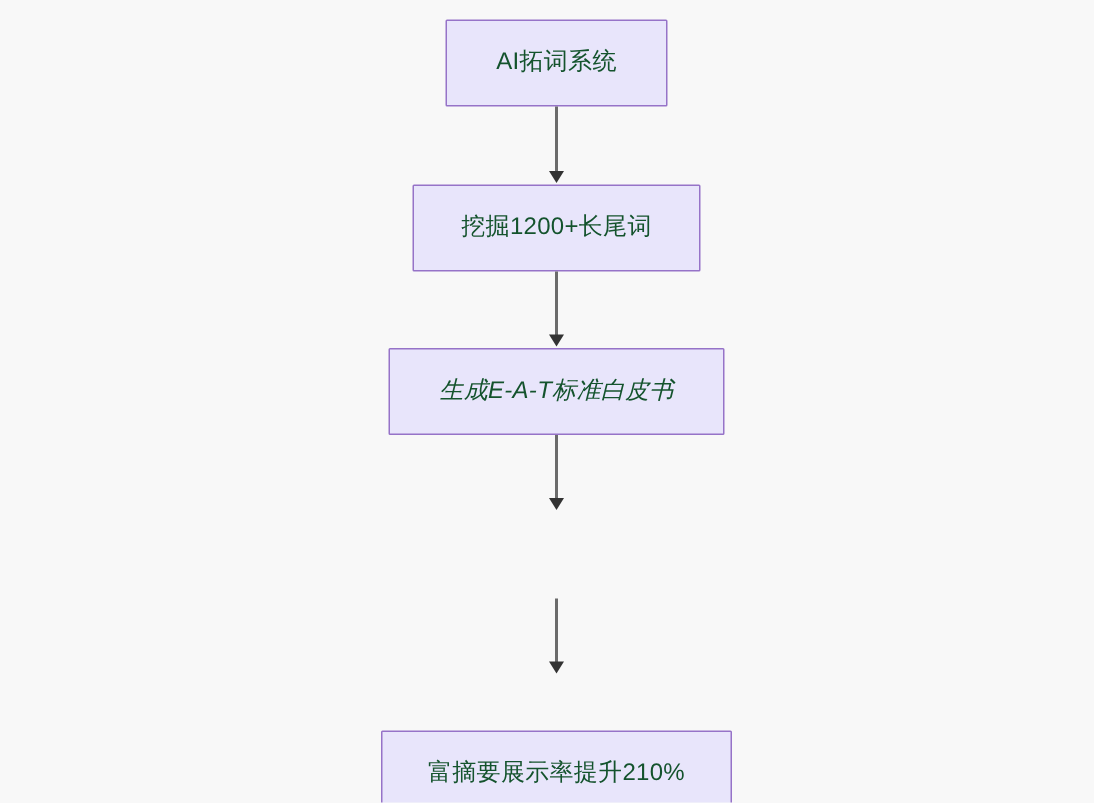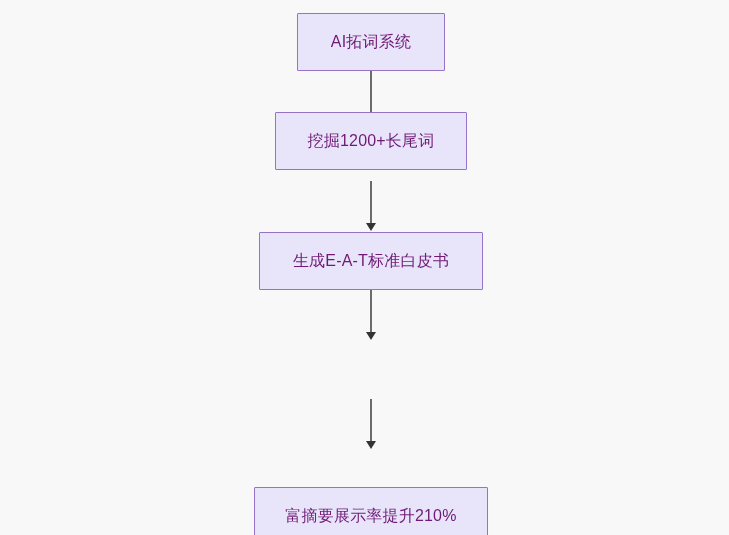--- a/index.html
+++ b/index.html
@@ -25,43 +25,43 @@
     background: #e8e5fb;
     border: 1.6px solid #9673c8;
     border-radius: 1px;
     display: flex;
     align-items: center;
     justify-content: center;
   }
   .node-label {
     font-size: 16px;
     line-height: 1.2;
-    color: #701a75;
+    color: #14532d;
     letter-spacing: 0.2px;
     white-space: nowrap;
     text-align: center;
   }
   .edge {
     position: absolute;
     width: 1.6px;
     background: #6b6b6b;
   }
   .arrowhead {
     position: absolute;
     width: 0;
     height: 0;
     border-left: 5px solid transparent;
     border-right: 5px solid transparent;
     border-top: 8px solid #333333;
   }
 
   
   #node-1 { left: 297px;  top: 13px;  width: 148px; height: 58px; }
-  #node-2 { left: 275px;  top: 112px; width: 192px; height: 58px; }
-  #node-3 { left: 259px;  top: 232px; width: 224px; height: 58px; }
+  #node-2 { left: 275px;  top: 123px; width: 192px; height: 58px; }
+  #node-3 { left: 259px;  top: 232px; width: 224px; height: 58px; font-style: italic; }
   #node-4 { left: 264px;  top: 341px; width: 214px; height: 58px; }
   #node-5 { left: 254px;  top: 450px; width: 234px; height: 58px; margin-top: 37px; }
 
   
   #edge-1 { left: 370px; top: 71px;  height: 44px; }
   #edge-2 { left: 370px; top: 181px; height: 43px; }
   #edge-3 { left: 370px; top: 290px; height: 43px; }
   #edge-4 { left: 370px; top: 399px; height: 43px; }
 
   #arrow-1 { left: 366px; top: 114px; }

